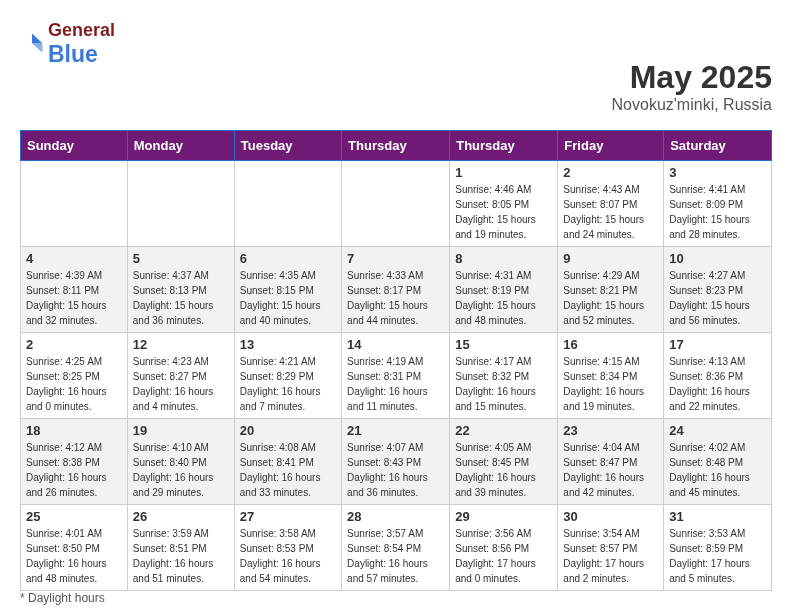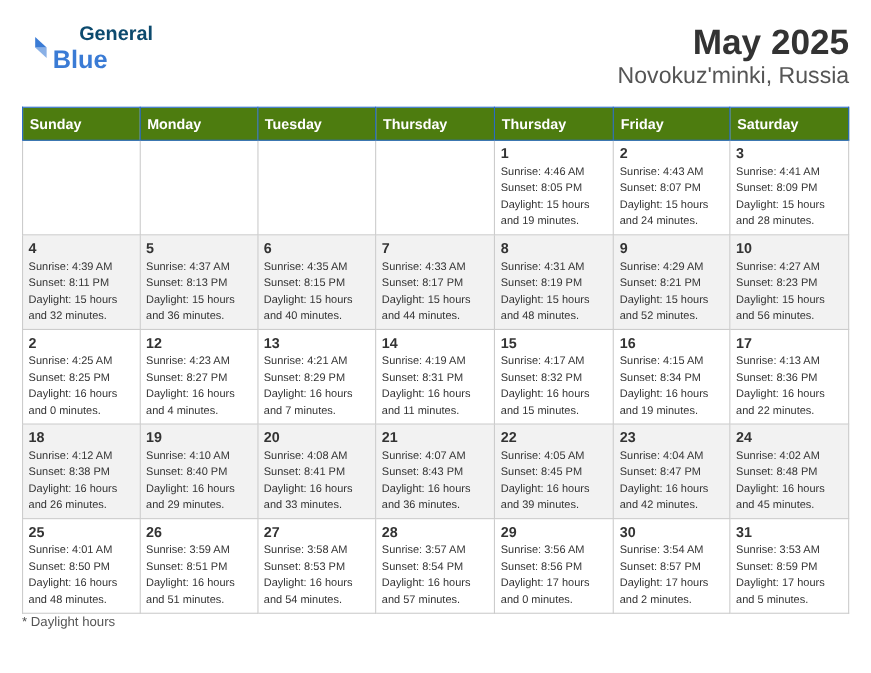--- a/index.html
+++ b/index.html
@@ -17,51 +17,51 @@
       margin-bottom: 16px;
     }
     .logo {
       display: flex;
       align-items: center;
       gap: 4px;
     }
     .logo-text-general {
       font-size: 18px;
       font-weight: bold;
-      color: #0c4a6e;
-      margin-left: 24px;
+      color: #7f1d1d;
     }
     .logo-text-blue {
       font-size: 23px;
       font-weight: bold;
       color: #3a7bd5;
     }
     .logo-icon {
       width: 24px;
       height: 24px;
     }
     .title-area {
       text-align: right;
+      margin-top: 39px;
     }
     .main-title {
       font-size: 32px;
       font-weight: bold;
       color: #333;
     }
     .subtitle {
-      font-size: 21px;
+      font-size: 16px;
       color: #555;
     }
     .calendar-table {
       width: 100%;
       border-collapse: collapse;
       font-size: 11px;
     }
     .calendar-table th {
-      background-color: #4d7c0f;
+      background-color: #701a75;
       color: #fff;
       text-align: left;
       padding: 7px 6px;
       font-size: 13px;
       font-weight: bold;
       border: 1px solid #2a6bc5;
     }
     .calendar-table td {
       border: 1px solid #ccc;
       vertical-align: top;

